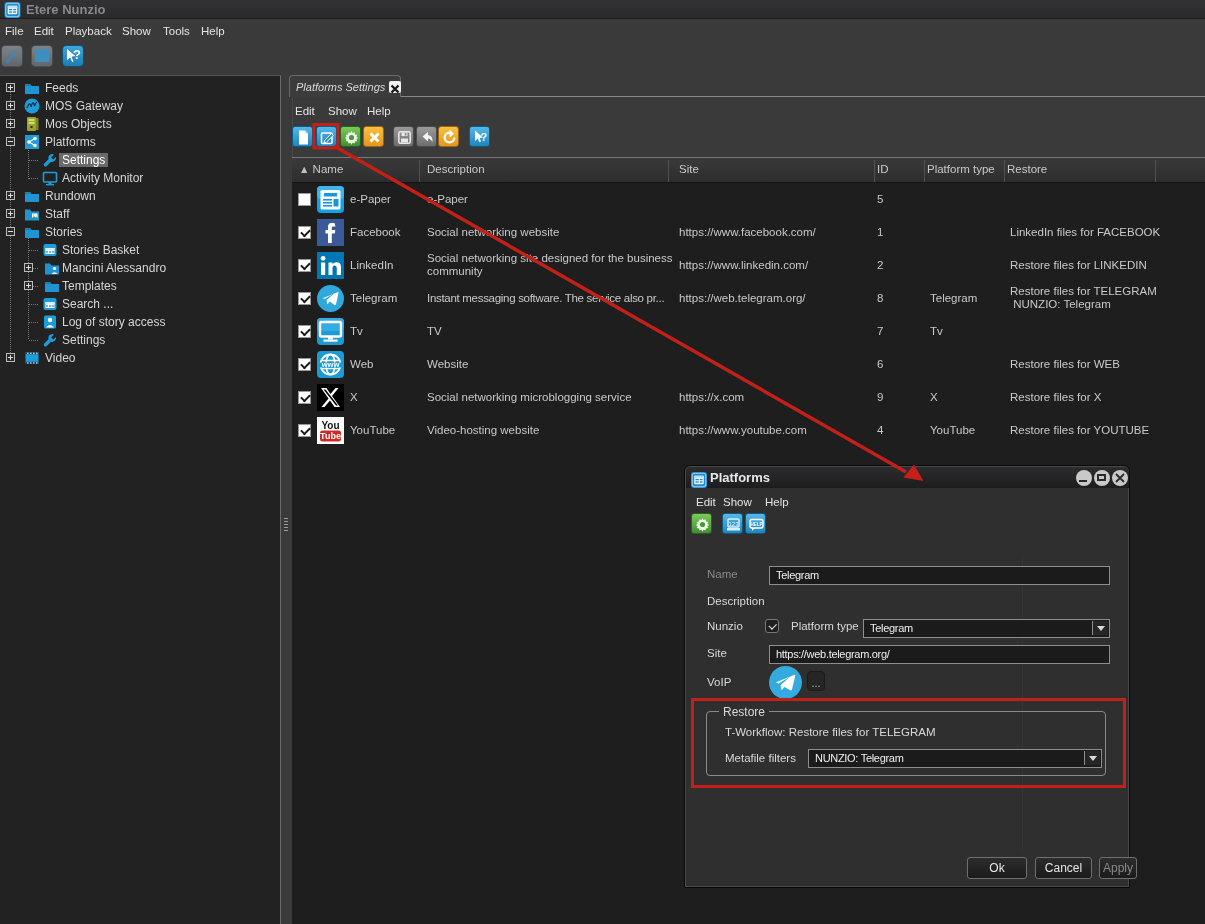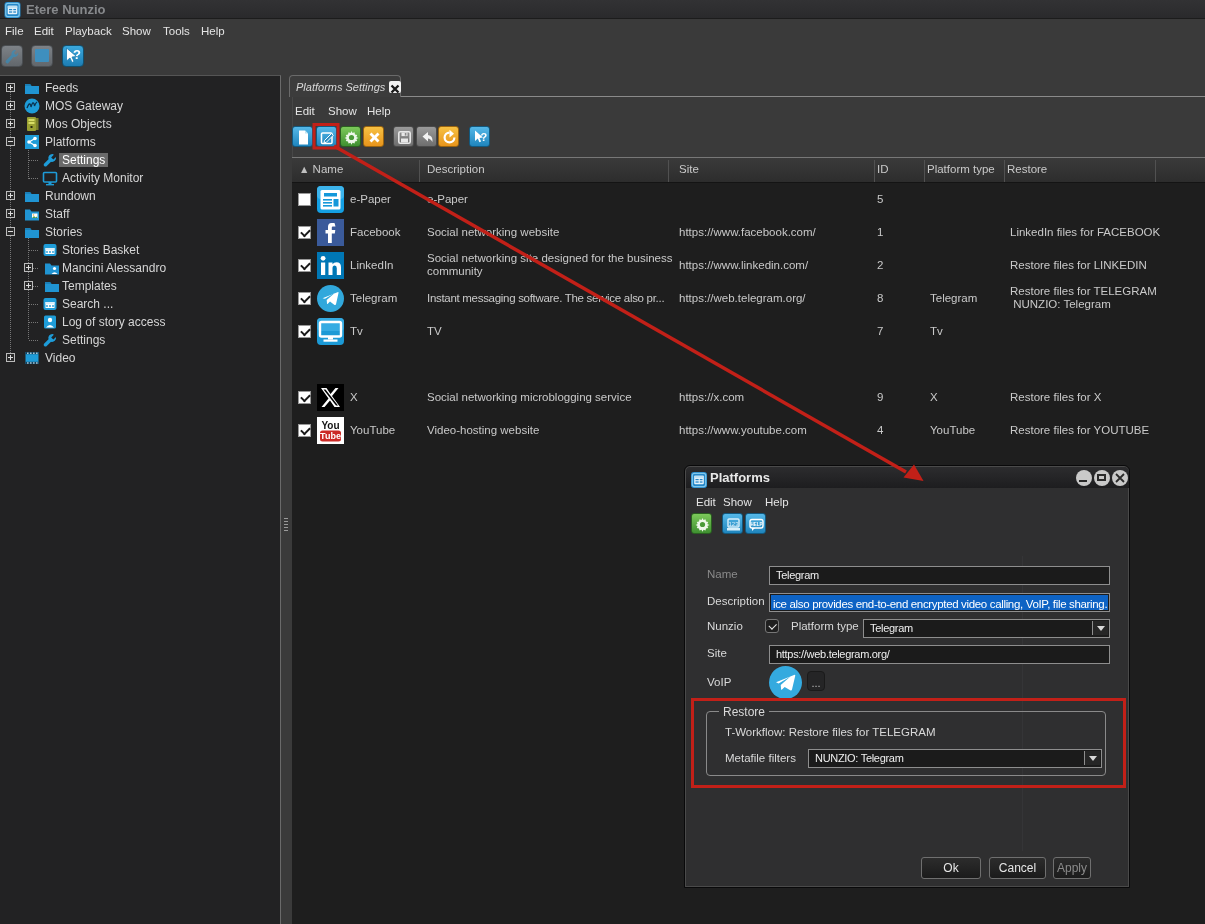--- a/index.html
+++ b/index.html
@@ -73,21 +73,21 @@
   background:linear-gradient(#2c2c2e,#1d1d1f); }
 #dlgtitle .txt { position:absolute; left:24px; top:3px; font-weight:bold; font-size:13px; color:#e8e8e8; }
 .winbtn { position:absolute; top:3px; width:16px; height:16px; border-radius:50%; background:#c9c9c9; }
 #dlgmenu span { position:absolute; top:0; font-size:11.5px; color:#e4e4e4; }
 .dlbl { position:absolute; font-size:11.5px; color:#d9d9d9; }
 .dinput { position:absolute; background:#1b1b1b; border:1px solid #8e8e8e; font-size:11px; letter-spacing:-0.3px; color:#efefef;
   padding:2px 0 0 6px; white-space:nowrap; overflow:hidden; }
 .ddarrow { position:absolute; right:1px; top:1px; width:16px; height:14px; background:#262626; border-left:1px solid #8e8e8e; }
 .ddarrow:before { content:""; position:absolute; left:4px; top:5px; border:4px solid transparent; border-top:5px solid #d8d8d8; }
 .dbtn { position:absolute; top:391px; height:22px; background:linear-gradient(#2c2c2c,#1b1b1b);
-  border:1px solid #6f6f6f; border-radius:3px; font-size:12px; color:#e6e6e6; text-align:center; padding-top:3px; }
+  border:1px solid #6f6f6f; border-radius:3px; font-size:12px; color:#e6e6e6; text-align:center; padding-top:3px;margin-left:46px; }
 .dcb { position:absolute; width:14px; height:14px; background:#1f1f1f; border:1.5px solid #777; border-radius:3px; }
 .dcb:after { content:""; position:absolute; left:2.5px; top:2.5px; width:6px; height:3.5px;
   border-left:1.8px solid #e8e8e8; border-bottom:1.8px solid #e8e8e8; transform:rotate(-45deg); }
 .dotbtn { position:absolute; width:18px; height:20px; background:#252526;
   border:1px solid #1a1a1a; border-radius:4px; font-size:11px; color:#bbb; text-align:center; line-height:22px; }
 #rgroup { position:absolute; left:21px; top:245px; width:400px; height:65px;
   border:1px solid #8a8a8a; border-radius:4px; }
 .glegend { position:absolute; left:12px; top:-7px; background:#2f2f30; padding:0 4px; font-size:12px; color:#d9d9d9; }
 
 
@@ -512,20 +512,30 @@
   <div class="grow" style="top:158px">
     <div class="cb ck"></div>
     <svg class="icon" width="27" height="27">
         <use href="#p-tv"></use>
       </svg>
     <div class="cell" style="left:58px; top:10px">Tv</div>
     <div class="cell" style="left:135px; top:10px">TV</div>
     <div class="cell" style="left:585px; top:10px">7</div>
     <div class="cell" style="left:638px; top:10px">Tv</div>
   </div>
+  <div class="grow" style="top:191px">
+    <div class="cb ck"></div>
+    <svg class="icon" width="27" height="27">
+        <use href="#p-web"></use>
+      </svg>
+    <div class="cell" style="left:58px; top:10px">Web</div>
+    <div class="cell" style="left:135px; top:10px">Website</div>
+    <div class="cell" style="left:585px; top:10px">6</div>
+    <div class="cell" style="left:718px; top:10px">Restore files for WEB</div>
+  </div>
   <div class="grow" style="top:224px">
     <div class="cb ck"></div>
     <svg class="icon" width="27" height="27">
         <use href="#p-x"></use>
       </svg>
     <div class="cell" style="left:58px; top:10px">X</div>
     <div class="cell" style="left:135px; top:10px">Social networking microblogging service</div>
     <div class="cell" style="left:387px; top:10px">https://x.com</div>
     <div class="cell" style="left:585px; top:10px">9</div>
     <div class="cell" style="left:638px; top:10px">X</div>
@@ -584,23 +594,20 @@
       <svg width="17" height="17">
         <rect x="2" y="3.5" width="13" height="8.5" rx="2" fill="none" stroke="#fff" stroke-width="1.4"></rect>
         <path d="M4 12 l0 3 3-3z" fill="#fff"></path>
         <text x="8.5" y="9.8" font-size="4.5" font-weight="bold" fill="#fff" text-anchor="middle" font-family="Liberation Sans">HELP</text>
       </svg>
     </div>
 
   <div class="dlbl" style="left:22px; top:102px; color:#8a8a8a">Name</div>
   <div class="dinput" style="left:84px; top:100px; width:341px; height:19px">Telegram</div>
   <div class="dlbl" style="left:22px; top:129px">Description</div>
-  <div class="dinput" style="left:84px; top:127px; width:341px; height:19px; padding:0">
-      <div style="position:absolute;left:1px;top:1px;right:1px;bottom:1px;background:#0e63c4;color:#fff;padding:2.5px 0 0 2px;overflow:hidden;font-size:11.5px;letter-spacing:-0.34px">ice also provides end-to-end encrypted video calling, VoIP, file sharing.</div>
-    </div>
   <div class="dlbl" style="left:22px; top:154px">Nunzio</div>
   <div class="dcb" style="left:80px; top:153px"></div>
   <div class="dlbl" style="left:106px; top:154px">Platform type</div>
   <div class="dinput" style="left:178px; top:153px; width:247px; height:19px">Telegram<div class="ddarrow"></div></div>
   <div class="dlbl" style="left:22px; top:181px">Site</div>
   <div class="dinput" style="left:84px; top:179px; width:341px; height:19px">https://web.telegram.org/</div>
   <div class="dlbl" style="left:22px; top:210px">VoIP</div>
   <svg style="position:absolute;left:84px;top:200px" width="33" height="33">
       <circle cx="16.5" cy="16.5" r="16.5" fill="#34aadf"></circle>
       <path d="M7 16.2 L25 9 q1.6-.6 1.2 1.1 L23 23.5 q-.4 1.4-1.8.7 L15.7 21 l-2.7 2.6 q-.8.8-.9-.5 l-.4-4.1 9.7-8.5 -11.8 7 z" fill="#fff"></path>

